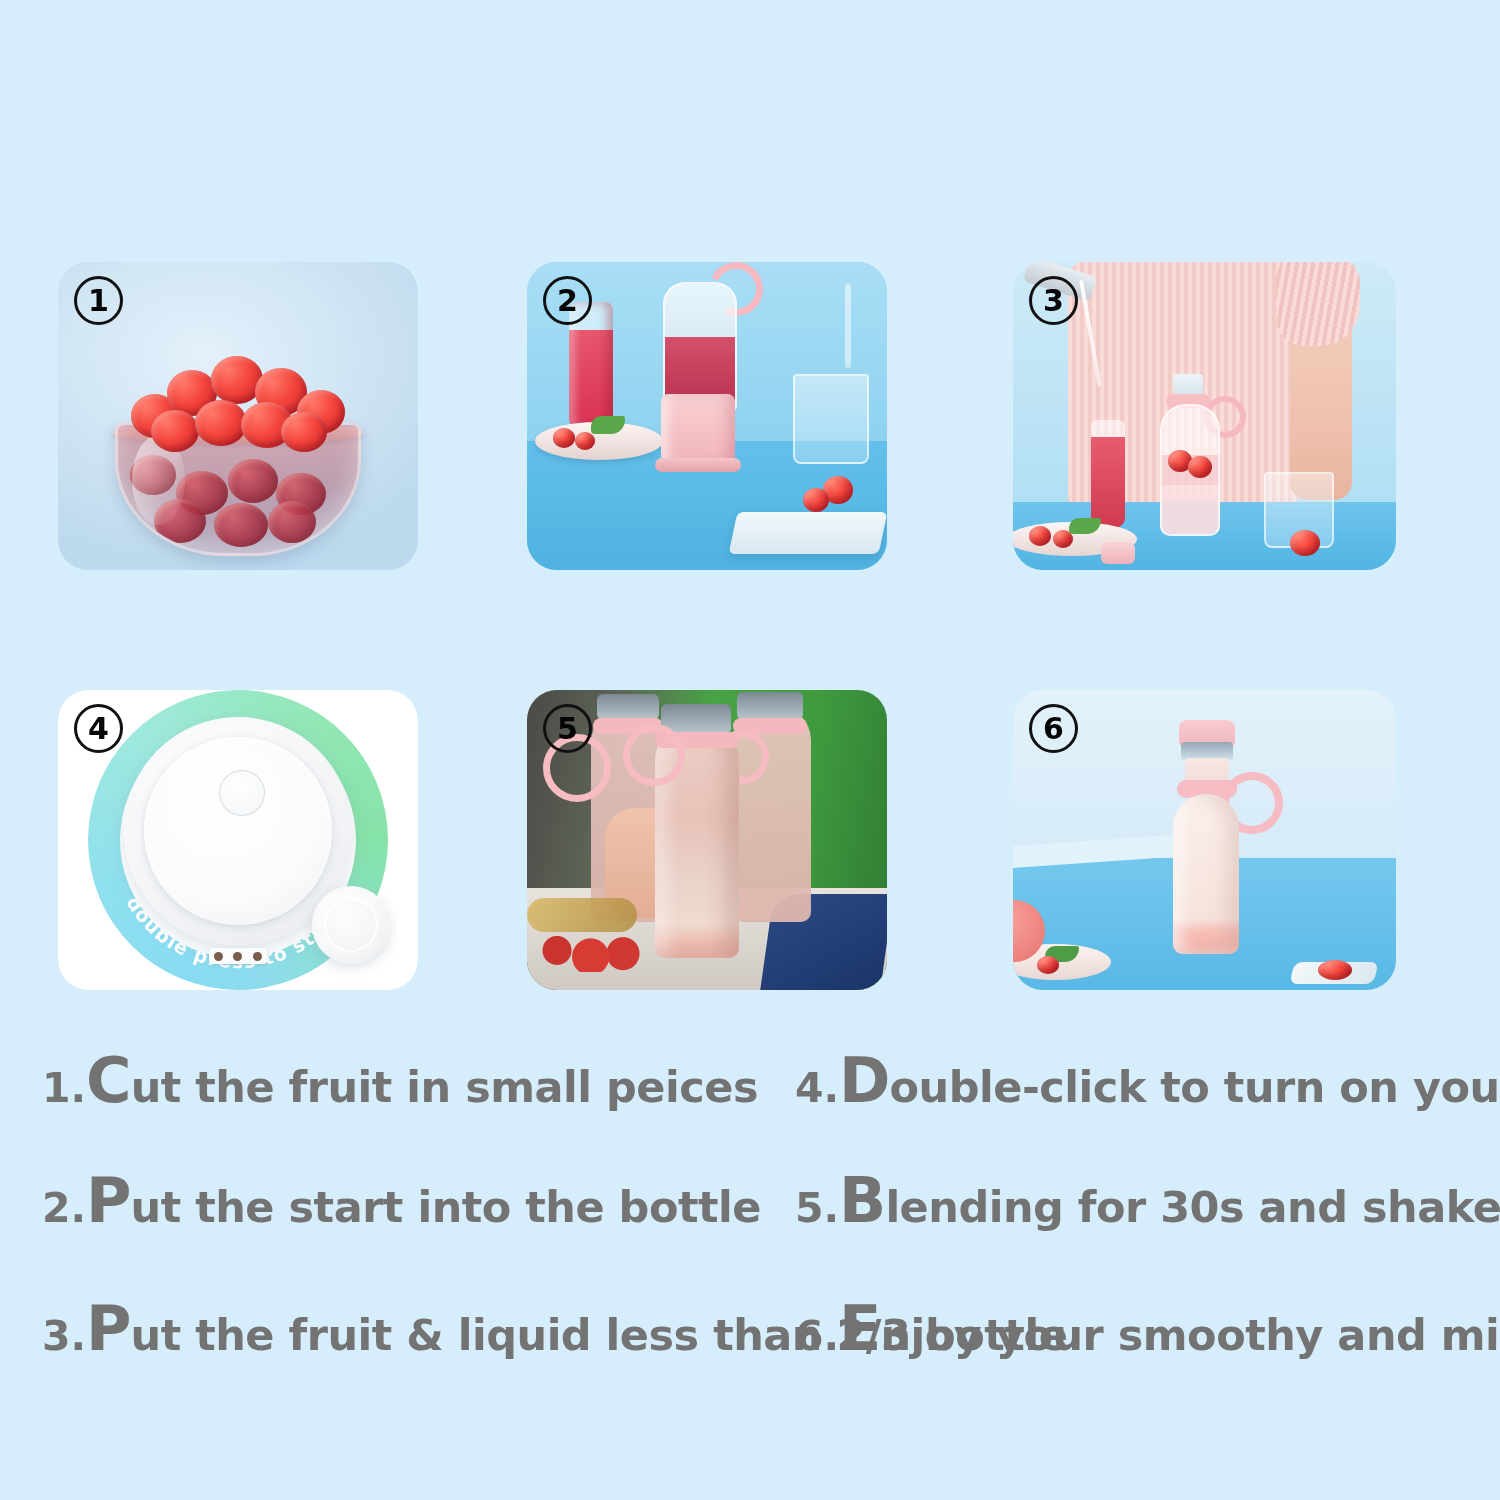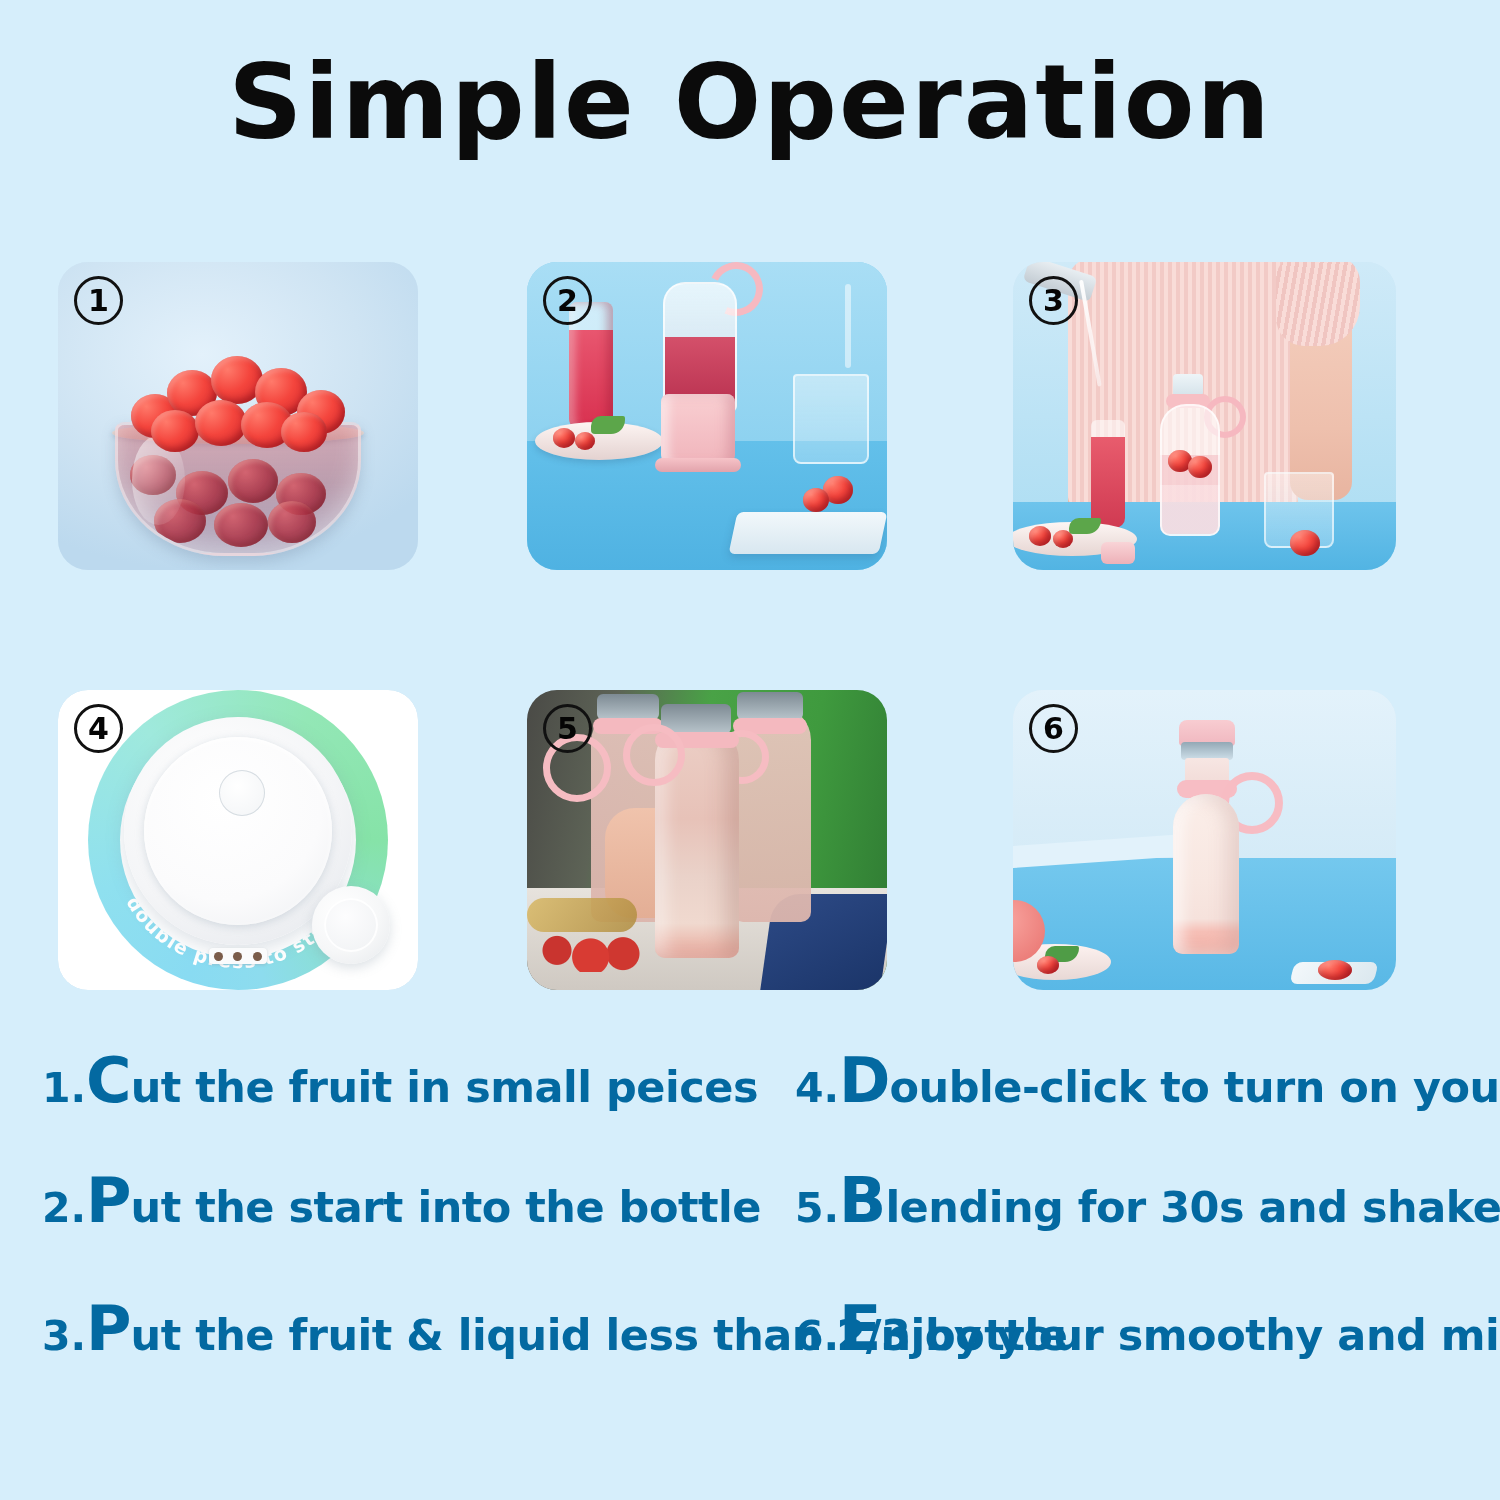--- a/index.html
+++ b/index.html
@@ -318,40 +318,39 @@
   }
   .p6-plate{position:absolute;left:-14px;bottom:10px;width:112px;height:36px;border-radius:50%;background:linear-gradient(180deg,#fdf2f0,#e8d8d5);}
   .p6-peach{position:absolute;left:-30px;bottom:28px;width:62px;height:62px;border-radius:50%;background:radial-gradient(circle at 35% 32%,#f9a5a0,#e8726e);}
   .p6-straw{position:absolute;right:20px;bottom:6px;width:84px;height:22px;border-radius:8px;background:linear-gradient(120deg,#f3f8fb,#dbe8ef);transform:skewX(-14deg);}
 
   
   .steps{position:absolute;top:1028px;left:0;width:1500px;height:330px;}
   .step{
     position:absolute;
     font-family:"DejaVu Sans", sans-serif;
-    color:#0369a1;
+    color:#737373;
     white-space:nowrap;
     line-height:1;
   }
   .step .num{font-size:41px;font-weight:bold;vertical-align:baseline;}
   .step .cap{font-size:62px;font-weight:bold;vertical-align:baseline;letter-spacing:-1px;}
   .step .rest{font-size:43px;font-weight:bold;vertical-align:baseline;letter-spacing:-0.5px;}
 
   .col-left{left:42px;}
   .col-right{left:795px;}
   .row1{top:22px;}
   .row2{top:142px;}
   .row3{top:270px;}
 </style>
 </head>
 <body>
 
 <div class="page">
 
-  <div class="title">Simple Operation</div>
 
   <div class="panels">
 
     <div class="panel p1">
       <div class="scene">
         <div class="bowl-rim"></div>
         <div class="bowl">
           <div class="berry dark" style="left:12px;top:30px;width:46px;height:40px;"></div>
           <div class="berry dark" style="left:58px;top:46px;width:52px;height:44px;"></div>
           <div class="berry dark" style="left:110px;top:34px;width:50px;height:44px;"></div>

